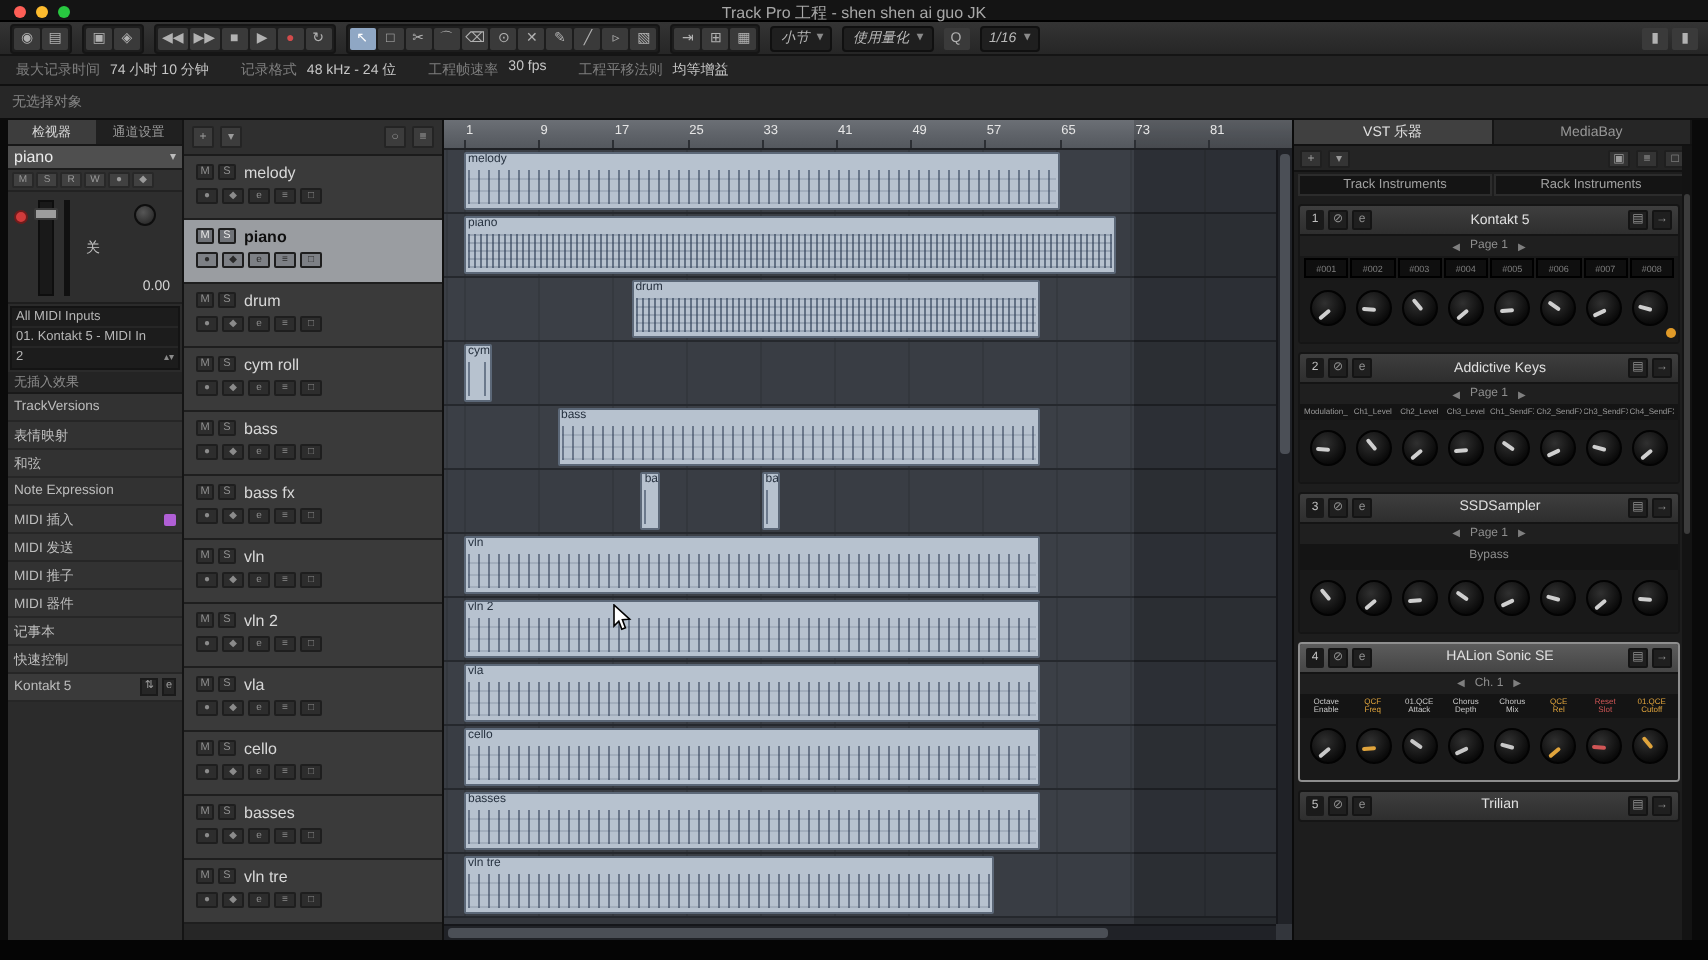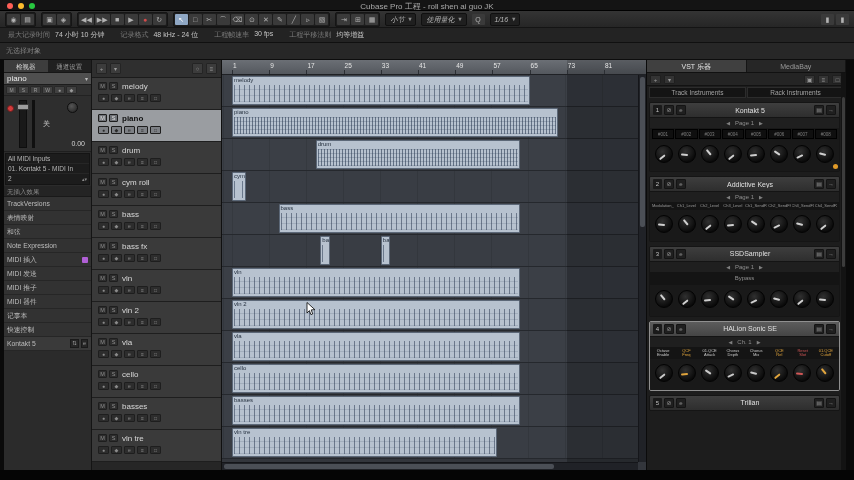--- a/index.html
+++ b/index.html
@@ -140,21 +140,21 @@
 <body>
 
 <div class="screen">
 
   <div class="titlebar">
     <div class="lights">
       <span class="light" id="lt-r" style="background: rgb(255, 95, 87);"></span>
       <span class="light" id="lt-y" style="background: rgb(254, 188, 46);"></span>
       <span class="light" id="lt-g" style="background: rgb(40, 200, 64);"></span>
     </div>
-    <div class="title">Cubase Pro 工程 - roll shen ai guo JK</div>
+    <div class="title">Track Pro 工程 - shen shen ai guo JK</div>
   </div>
 
   <div class="toolbar">
     <div class="tgroups">
         <span class="tgroup">
           <span class="tbtn">◉</span>
           <span class="tbtn">▤</span>
         </span>
         <span class="tgroup">
           <span class="tbtn">▣</span>

